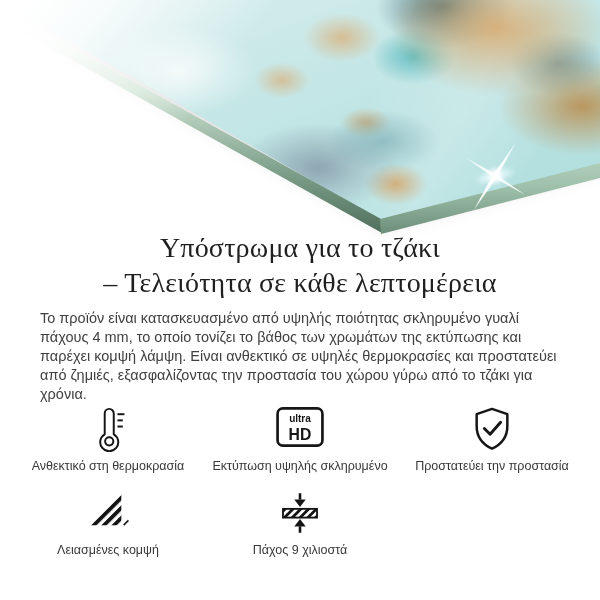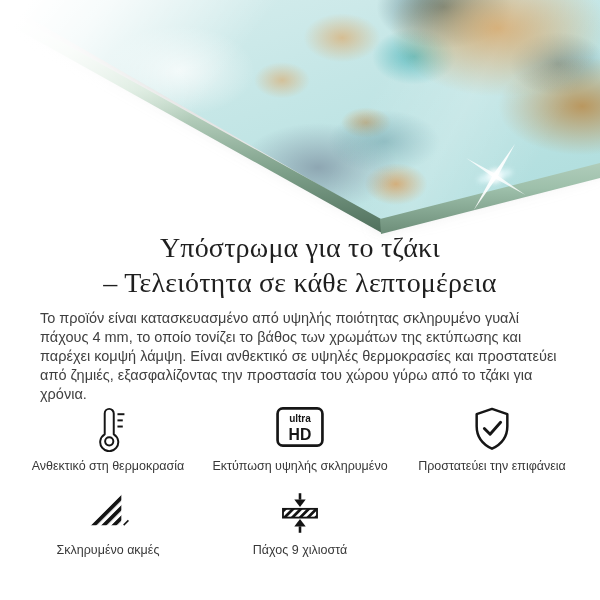--- a/index.html
+++ b/index.html
@@ -115,38 +115,38 @@
         <span class="label">Εκτύπωση υψηλής σκληρυμένο</span>
       </div>
 
       <div class="feature">
         <div class="icon-box">
           <svg class="ico" width="44" height="46" viewBox="0 0 44 48">
             <path d="M22 3 L38 8.5 V21 C38 32 31.5 40 22 44.5 C12.5 40 6 32 6 21 V8.5 Z" stroke-width="2.6" stroke-linejoin="round"></path>
             <path d="M14 23.5 L20 29.5 L31 17" stroke-width="3" stroke-linecap="round" stroke-linejoin="round"></path>
           </svg>
         </div>
-        <span class="label">Προστατεύει την επιφάνεια</span>
+        <span class="label">Προστατεύει την προστασία</span>
       </div>
 
 
       <div class="feature">
         <div class="icon-box">
           <svg width="46" height="38" viewBox="0 0 46 40">
             <defs>
               <pattern id="hatchA" width="7.5" height="7.5" patternUnits="userSpaceOnUse" patternTransform="rotate(45)">
                 <rect width="7.5" height="7.5" fill="#ffffff"></rect>
                 <rect width="4" height="7.5" fill="#141414"></rect>
               </pattern>
             </defs>
             <path d="M3 37 L37 3 L37 37 Z" fill="url(#hatchA)"></path>
             <line x1="39.5" y1="37" x2="44.5" y2="32" stroke="#141414" stroke-width="1.6"></line>
           </svg>
         </div>
-        <span class="label">Σκληρυμένο ακμές</span>
+        <span class="label">Λειασμένες κομψή</span>
       </div>
 
       <div class="feature">
         <div class="icon-box">
           <svg width="46" height="46" viewBox="0 0 46 50">
             <defs>
               <pattern id="hatchB" width="6" height="6" patternUnits="userSpaceOnUse" patternTransform="rotate(45)">
                 <rect width="6" height="6" fill="#ffffff"></rect>
                 <rect width="3" height="6" fill="#141414"></rect>
               </pattern>

